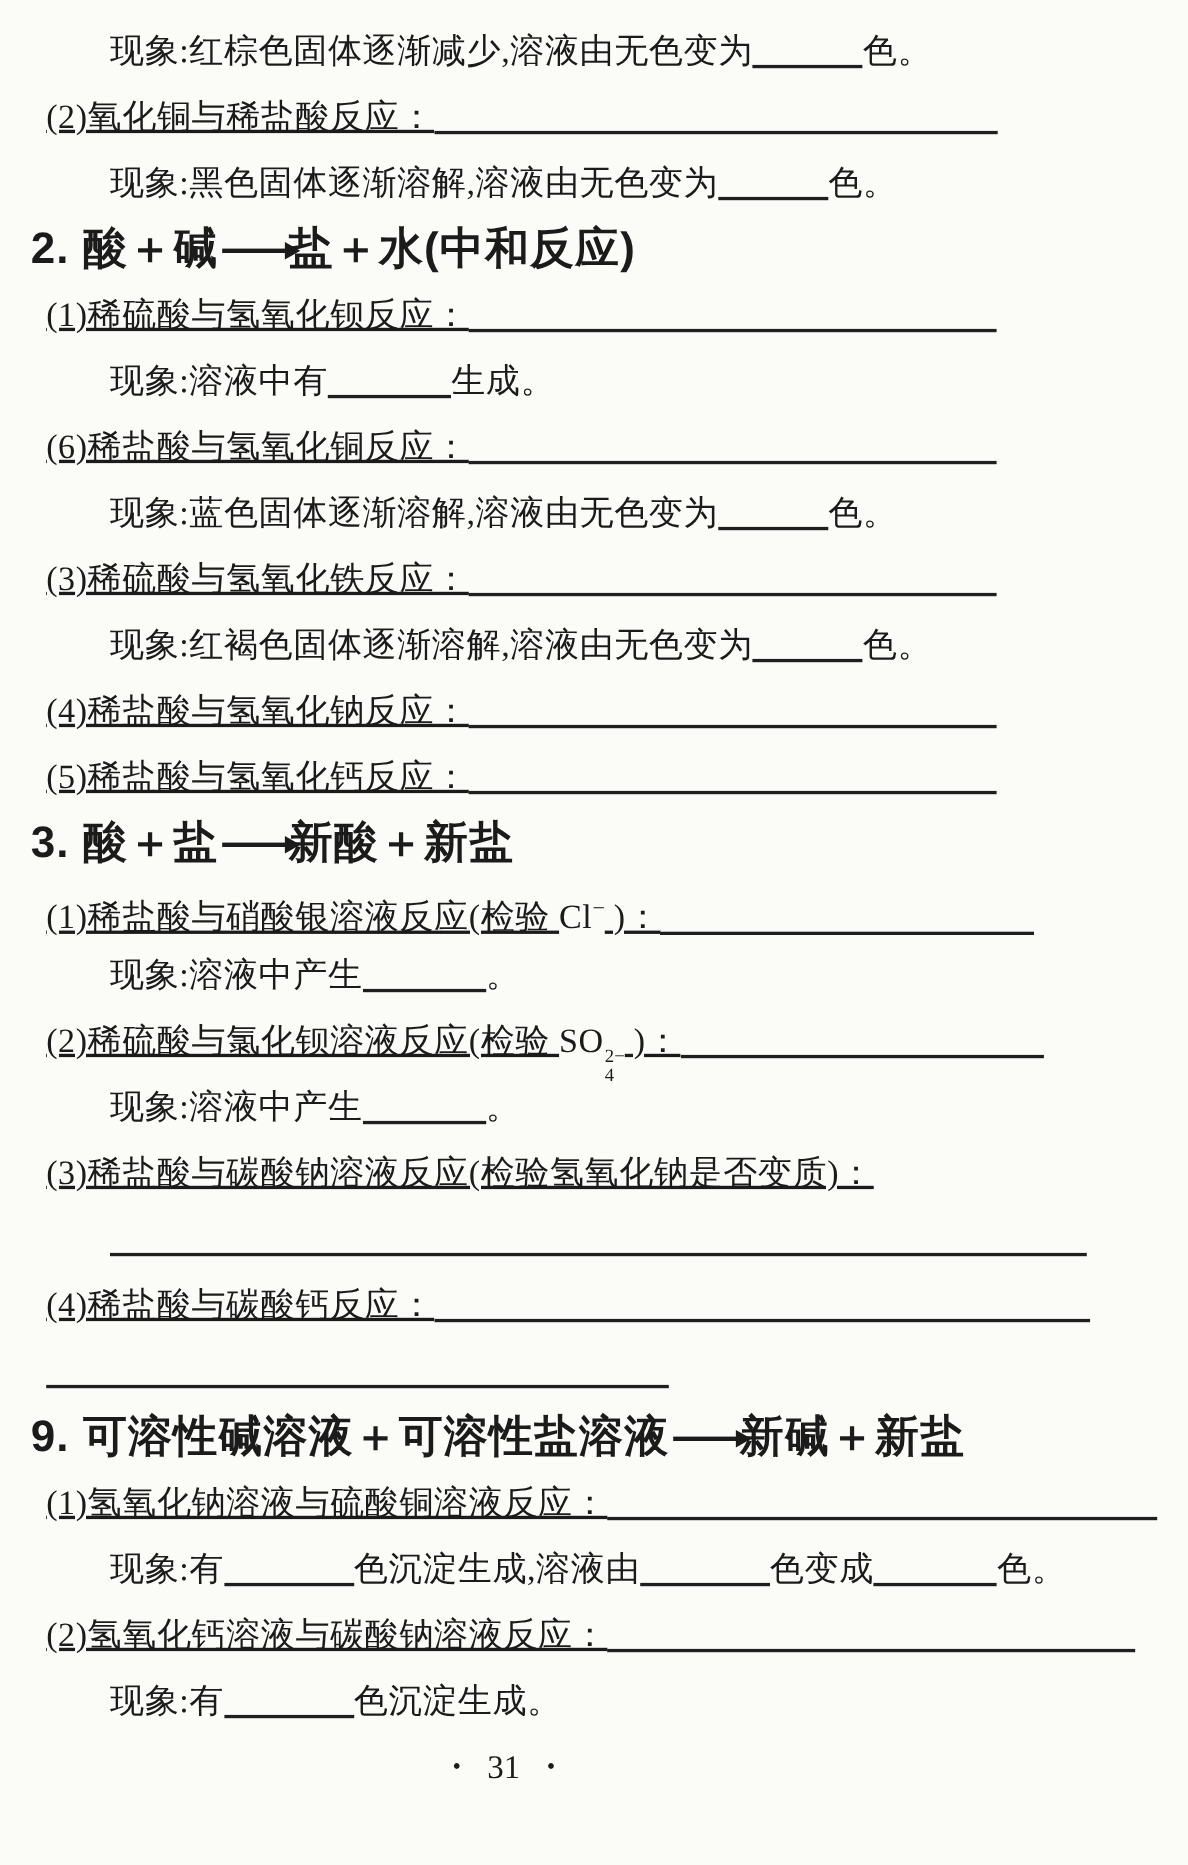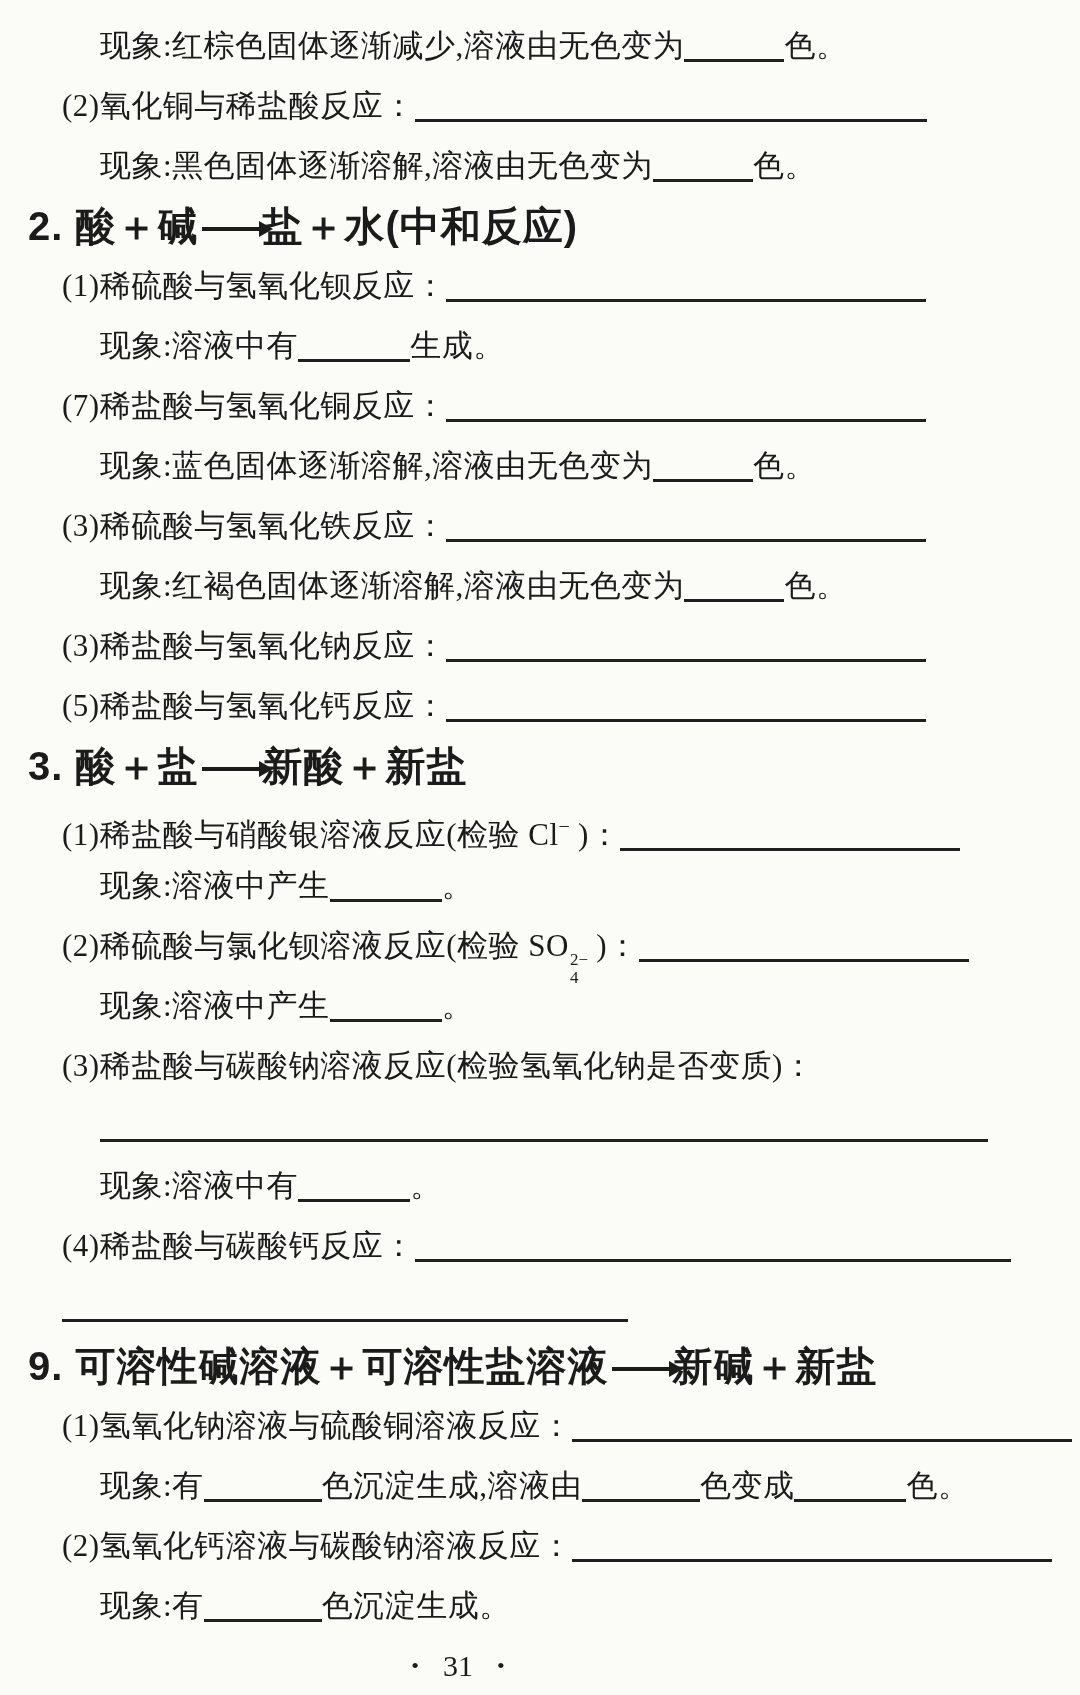--- a/index.html
+++ b/index.html
@@ -16,21 +16,21 @@
     padding-top: 16px;
   }
   .line {
     height: 60px;
     line-height: 60px;
     white-space: nowrap;
     font-size: 31px;
     letter-spacing: 0.5px;
   }
   .line.phen { padding-left: 100px; }
-  .line.item { padding-left: 62px; }
+  .line.item { padding-left: 42px; text-decoration: underline; }
   .line.rule { padding-left: 100px; }
   .line.heading {
     padding-left: 28px;
     font-family: "Liberation Sans", "DejaVu Sans", sans-serif;
     font-weight: bold;
     font-size: 40px;
     letter-spacing: 1px;
   }
   .blank {
     display: inline-block;
@@ -88,37 +88,36 @@
 <body style="background: rgb(251, 251, 248); color: rgb(27, 27, 27);">
 
 <main class="page">
   <div id="content">
       <div class="line phen"><span>现象:红棕色固体逐渐减少,溶液由无色变为</span><span class="blank" style="width: 100px;"></span><span>色。</span></div>
       <div class="line item"><span>(2)氧化铜与稀盐酸反应：</span><span class="blank" style="width: 512px;"></span></div>
       <div class="line phen"><span>现象:黑色固体逐渐溶解,溶液由无色变为</span><span class="blank" style="width: 100px;"></span><span>色。</span></div>
       <div class="line heading"><span>2. 酸＋碱</span><span class="arrow"></span><span>盐＋水(中和反应)</span></div>
       <div class="line item"><span>(1)稀硫酸与氢氧化钡反应：</span><span class="blank" style="width: 480px;"></span></div>
       <div class="line phen"><span>现象:溶液中有</span><span class="blank" style="width: 112px;"></span><span>生成。</span></div>
-      <div class="line item"><span>(7)稀盐酸与氢氧化铜反应：</span><span class="blank" style="width: 480px;"></span></div>
+      <div class="line item"><span>(6)稀盐酸与氢氧化铜反应：</span><span class="blank" style="width: 480px;"></span></div>
       <div class="line phen"><span>现象:蓝色固体逐渐溶解,溶液由无色变为</span><span class="blank" style="width: 100px;"></span><span>色。</span></div>
       <div class="line item"><span>(3)稀硫酸与氢氧化铁反应：</span><span class="blank" style="width: 480px;"></span></div>
       <div class="line phen"><span>现象:红褐色固体逐渐溶解,溶液由无色变为</span><span class="blank" style="width: 100px;"></span><span>色。</span></div>
-      <div class="line item"><span>(3)稀盐酸与氢氧化钠反应：</span><span class="blank" style="width: 480px;"></span></div>
+      <div class="line item"><span>(4)稀盐酸与氢氧化钠反应：</span><span class="blank" style="width: 480px;"></span></div>
       <div class="line item"><span>(5)稀盐酸与氢氧化钙反应：</span><span class="blank" style="width: 480px;"></span></div>
       <div class="line heading"><span>3. 酸＋盐</span><span class="arrow"></span><span>新酸＋新盐</span></div>
       <div class="line item"><span>(1)稀盐酸与硝酸银溶液反应(检验 </span><span class="chem"><span>Cl</span><span class="ssup">−</span></span><span> )：</span><span class="blank" style="width: 340px;"></span></div>
       <div class="line phen"><span>现象:溶液中产生</span><span class="blank" style="width: 112px;"></span><span>。</span></div>
       <div class="line item"><span>(2)稀硫酸与氯化钡溶液反应(检验 </span><span class="chem"><span>SO</span><span class="stack">
             <span>2−</span>
             <span>4</span>
           </span></span><span> )：</span><span class="blank" style="width: 330px;"></span></div>
       <div class="line phen"><span>现象:溶液中产生</span><span class="blank" style="width: 112px;"></span><span>。</span></div>
       <div class="line item"><span>(3)稀盐酸与碳酸钠溶液反应(检验氢氧化钠是否变质)：</span></div>
       <div class="line rule"><span class="blank" style="width: 888px;"></span></div>
-      <div class="line phen"><span>现象:溶液中有</span><span class="blank" style="width: 112px;"></span><span>。</span></div>
       <div class="line item"><span>(4)稀盐酸与碳酸钙反应：</span><span class="blank" style="width: 596px;"></span></div>
       <div class="line item"><span class="blank" style="width: 566px;"></span></div>
       <div class="line heading"><span>9. 可溶性碱溶液＋可溶性盐溶液</span><span class="arrow"></span><span>新碱＋新盐</span></div>
       <div class="line item"><span>(1)氢氧化钠溶液与硫酸铜溶液反应：</span><span class="blank" style="width: 500px;"></span></div>
       <div class="line phen"><span>现象:有</span><span class="blank" style="width: 118px;"></span><span>色沉淀生成,溶液由</span><span class="blank" style="width: 118px;"></span><span>色变成</span><span class="blank" style="width: 112px;"></span><span>色。</span></div>
       <div class="line item"><span>(2)氢氧化钙溶液与碳酸钠溶液反应：</span><span class="blank" style="width: 480px;"></span></div>
       <div class="line phen"><span>现象:有</span><span class="blank" style="width: 118px;"></span><span>色沉淀生成。</span></div>
     </div>
   <div class="footer">
     <span class="dot">•</span><span>31</span><span class="dot">•</span>

